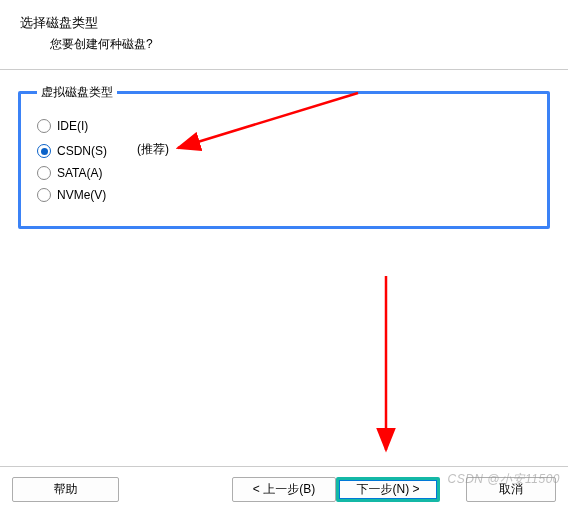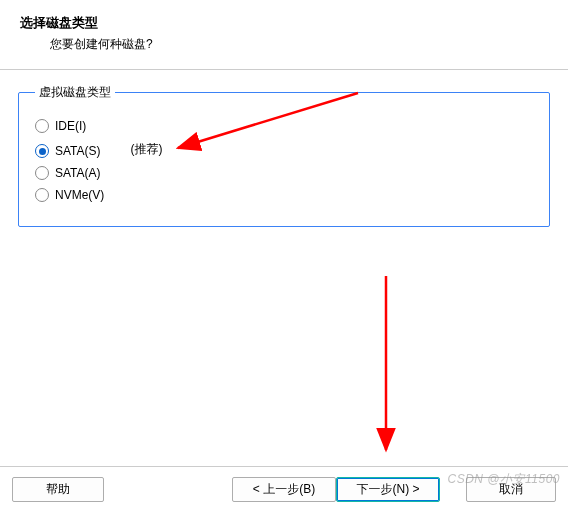--- a/index.html
+++ b/index.html
@@ -12,39 +12,39 @@
     font-size: 12px;
     color: #000;
     background: #fff;
     position: relative;
     overflow: hidden;
   }
   .header {
     padding: 14px 20px 10px 20px;
   }
   .title {
-    font-weight: bold;
+    font-weight: normal;
     font-size: 13px;
     margin-bottom: 4px;
   }
   .subtitle {
     font-size: 12px;
     margin-left: 30px;
     color: #000;
   }
   .separator {
     height: 1px;
     background: #ccc;
     margin: 6px 0 0 0;
   }
   .content {
     padding: 14px 18px;
   }
   fieldset.group {
-    border: 1px solid #3b82f6;
+    border: 3px solid #3b82f6;
     border-radius: 2px;
     padding: 10px 16px 16px 16px;
     margin: 0;
   }
   fieldset.group legend {
     font-size: 12px;
     padding: 0 4px;
     color: #000;
   }
   .radio-row {
@@ -100,24 +100,24 @@
     font-family: inherit;
     font-size: 12px;
     background: #fdfdfd;
     border: 1px solid #adadad;
     border-radius: 2px;
     height: 25px;
     padding: 0 14px;
     cursor: pointer;
   }
   button.win.default {
-    border: 1px solid #14b8a6;
+    border: 3px solid #14b8a6;
     box-shadow: inset 0 0 0 1px #0078d7;
   }
-  .btn-help { width: 92px; }
+  .btn-help { width: 107px; }
   .btn-nav { width: 104px; }
   .btn-cancel { width: 90px; margin-left: 26px; }
   .arrow-svg {
     position: absolute;
     top: 0;
     left: 0;
     pointer-events: none;
   }
   .watermark {
     position: absolute;
@@ -146,21 +146,21 @@
     <div class="radio-row">
       <span class="radio-outer"></span>
       <label>IDE(I)</label>
       <span class="recommend"></span>
     </div>
 
     <div class="radio-row">
       <span class="radio-outer checked">
           <span class="radio-inner"></span>
         </span>
-      <label>SATA(S)</label>
+      <label>CSDN(S)</label>
       <span class="recommend">(推荐)</span>
     </div>
 
     <div class="radio-row">
       <span class="radio-outer"></span>
       <label>SATA(A)</label>
       <span class="recommend"></span>
     </div>
 
     <div class="radio-row">

